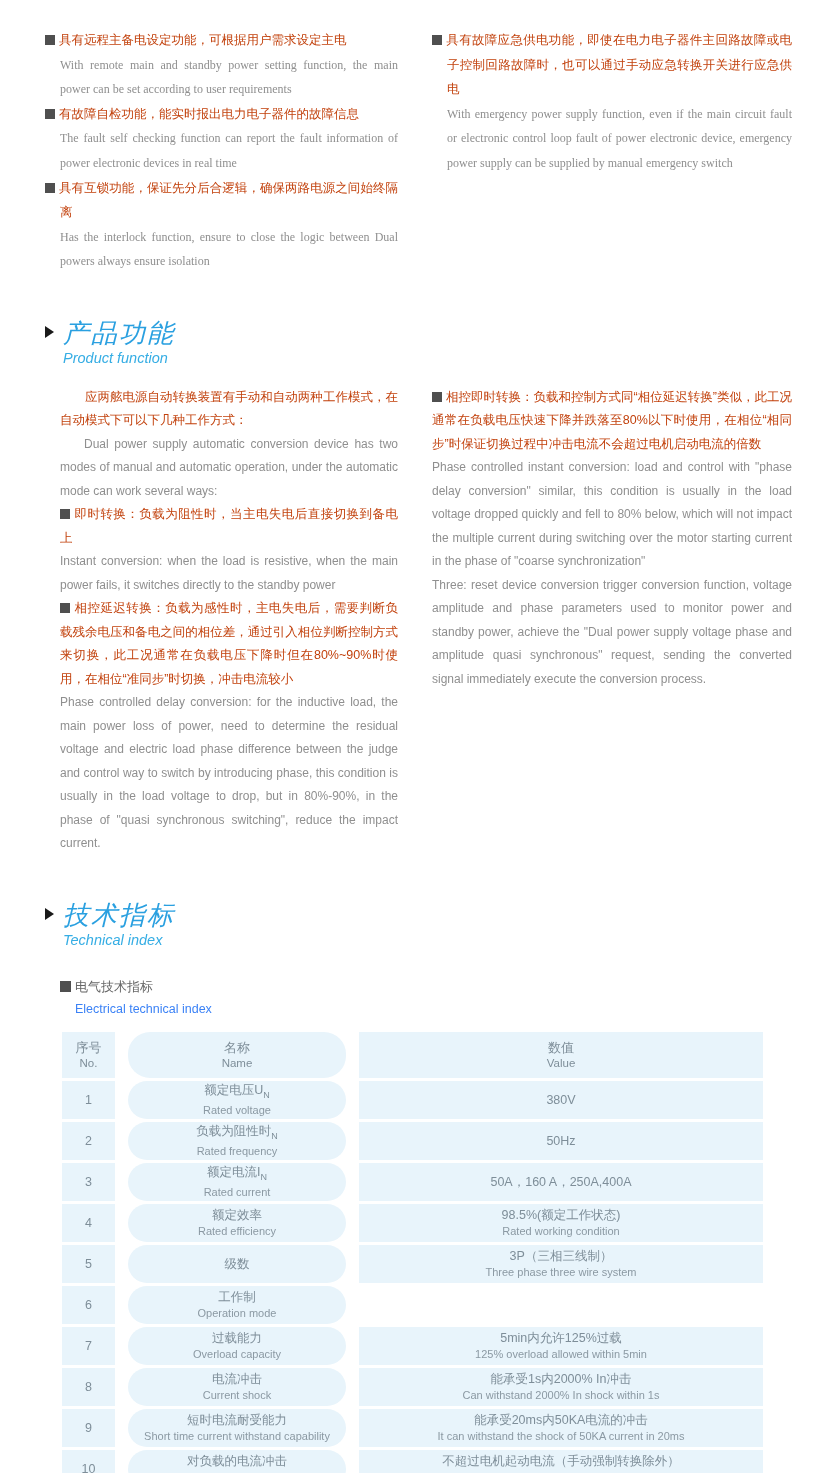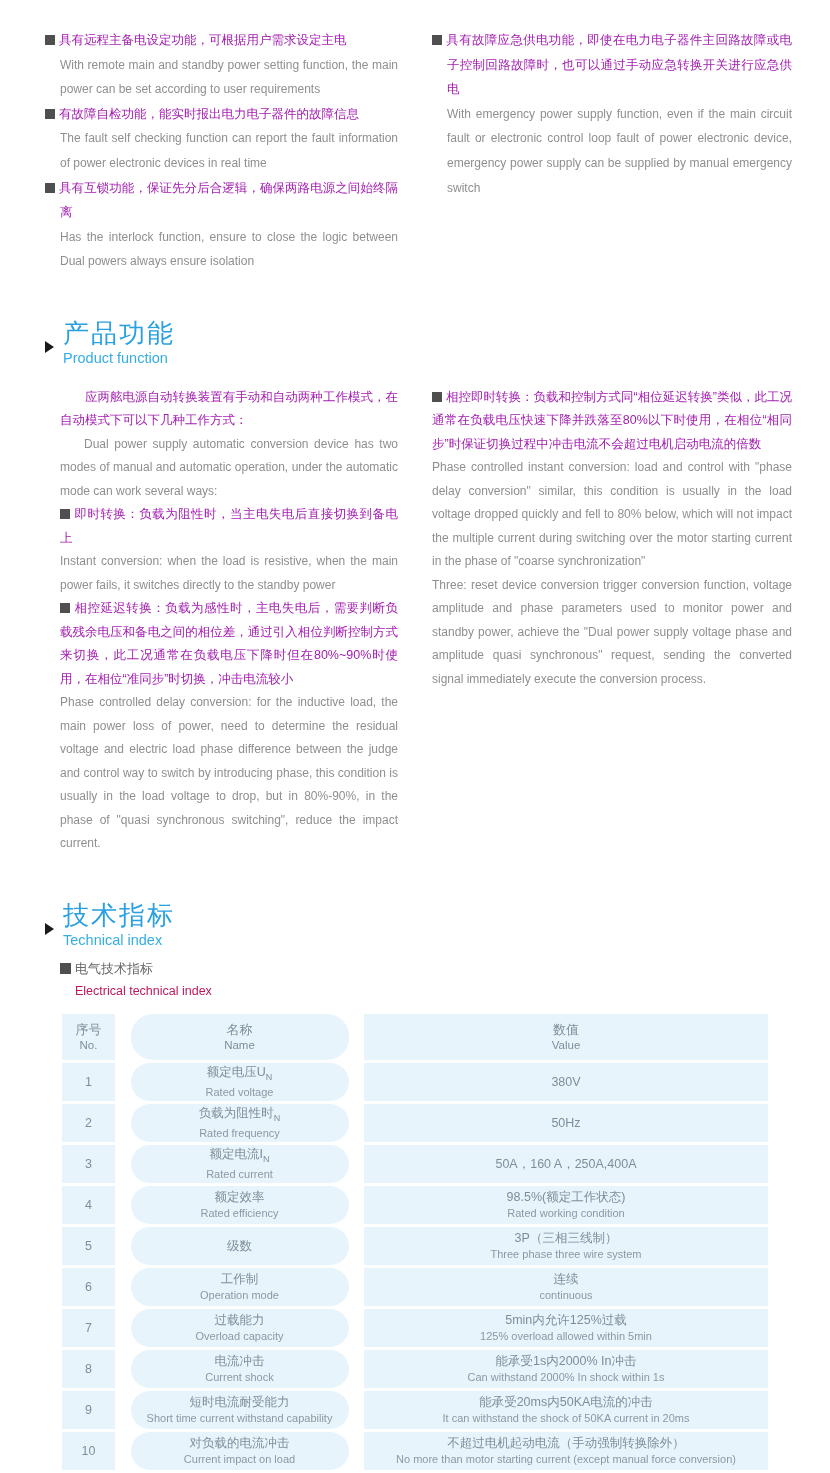--- a/index.html
+++ b/index.html
@@ -2,52 +2,52 @@
 <html><head>
 <meta charset="utf-8">
 <style>
   html,body{margin:0;padding:0;background:#fff;}
   .page{
     width:830px;height:1473px;background:#ffffff;position:relative;
     font-family:"Liberation Sans","DejaVu Sans",sans-serif;
     box-sizing:border-box;padding:28px 38px 0 45px;overflow:hidden;
   }
   
-  .zh{color:#a21caf;font-size:12.5px;}
+  .zh{color:#c2410c;font-size:12.5px;}
   .en{color:#8f8f8f;font-size:12px;}
   .cols{display:flex;gap:34px;}
   .col-l{width:353px;}
   .col-r{width:360px;}
   
   .feat{line-height:24.6px;text-align:justify;}
   .feat .zh{display:block;padding-left:15px;text-indent:-15px;}
-  .feat .en{display:block;padding-left:15px;}
+  .feat .en{display:block;padding-left:15px;font-family:Liberation Serif, serif;}
   .sq{display:inline-block;width:10px;height:10px;background:#4f4f4f;margin-right:4px;vertical-align:-1px;}
   
-  .sec-head{margin-top:44px;display:flex;align-items:center;}
+  .sec-head{margin-top:44px;display:flex;align-items:flex-start;font-style:italic;}
   .tri{width:0;height:0;border-left:9px solid #1a1a1a;border-top:6px solid transparent;border-bottom:6px solid transparent;margin:8px 9px 0 0;}
   .sec-title-zh{color:#2aa0e0;font-size:26px;letter-spacing:2px;line-height:30px;}
   .sec-title-en{color:#35ade4;font-size:14.5px;line-height:20px;}
   
   .pf-body{margin-top:18px;padding-left:15px;}
   .pf-body .col-l{width:338px;}
   .body-par{line-height:23.5px;text-align:justify;}
   .body-par .zh{display:block;text-indent:2em;}
   .body-par .en{display:block;text-indent:2em;}
   .body-bullet{line-height:23.5px;text-align:justify;}
   .body-bullet .zh{display:block;}
   .body-bullet .en{display:block;}
   
-  .tech-sub{margin-top:8px;padding-left:15px;}
+  .tech-sub{margin-top:26px;padding-left:15px;}
   .tech-sub .zh-line{color:#666;font-size:13px;line-height:22px;}
   .tech-sub .zh-line .sq{width:11px;height:11px;}
-  .tech-sub .en-line{color:#be185d;font-size:12.5px;line-height:22px;padding-left:15px;}
+  .tech-sub .en-line{color:#3b82f6;font-size:12.5px;line-height:22px;padding-left:15px;}
   
   .ttable{margin:12px 0 0 17px;width:706px;display:flex;flex-direction:column;gap:3px;}
-  .trow{display:flex;gap:13px;justify-content:space-between;}
+  .trow{display:flex;gap:13px;}
   .cell{display:flex;flex-direction:column;justify-content:center;align-items:center;text-align:center;box-sizing:border-box;}
   .c-no{width:53px;}
   .c-name{width:218px;border-radius:22px;}
   .c-val{width:404px;}
   .thead .cell{background:#aee0f6;height:46px;color:#68818f;}
   .thead .h-zh{font-size:13px;line-height:17px;}
   .thead .h-en{font-size:11.5px;line-height:15px;}
   .trow .cell{background:#e8f4fb;min-height:38px;color:#7e8e99;}
   .ln{line-height:16px;}
   .zh-ln{font-size:12.5px;}
@@ -210,24 +210,20 @@
         </div>
     </div>
     <div class="trow">
       <div class="cell c-no">
           <span class="no-txt">6</span>
         </div>
       <div class="cell c-name">
           <div class="ln zh-ln"><span>工作制</span></div>
           <div class="ln en-ln">Operation mode</div>
         </div>
-      <div class="cell c-val">
-          <div class="ln zh-ln">连续</div>
-          <div class="ln en-ln">continuous</div>
-        </div>
     </div>
     <div class="trow">
       <div class="cell c-no">
           <span class="no-txt">7</span>
         </div>
       <div class="cell c-name">
           <div class="ln zh-ln"><span>过载能力</span></div>
           <div class="ln en-ln">Overload capacity</div>
         </div>
       <div class="cell c-val">

